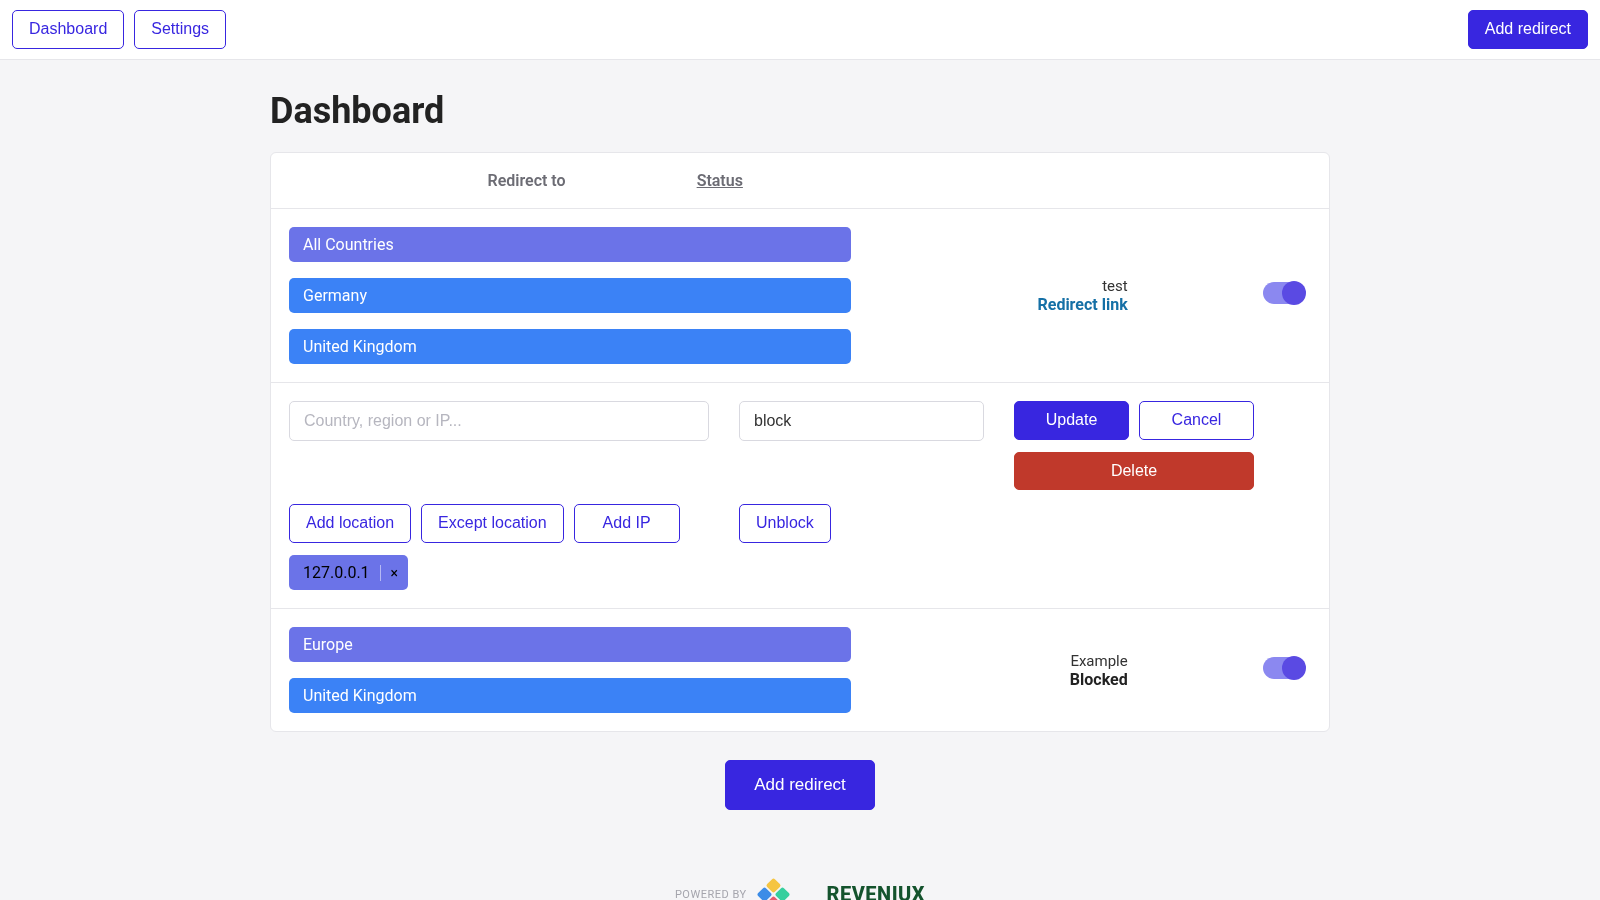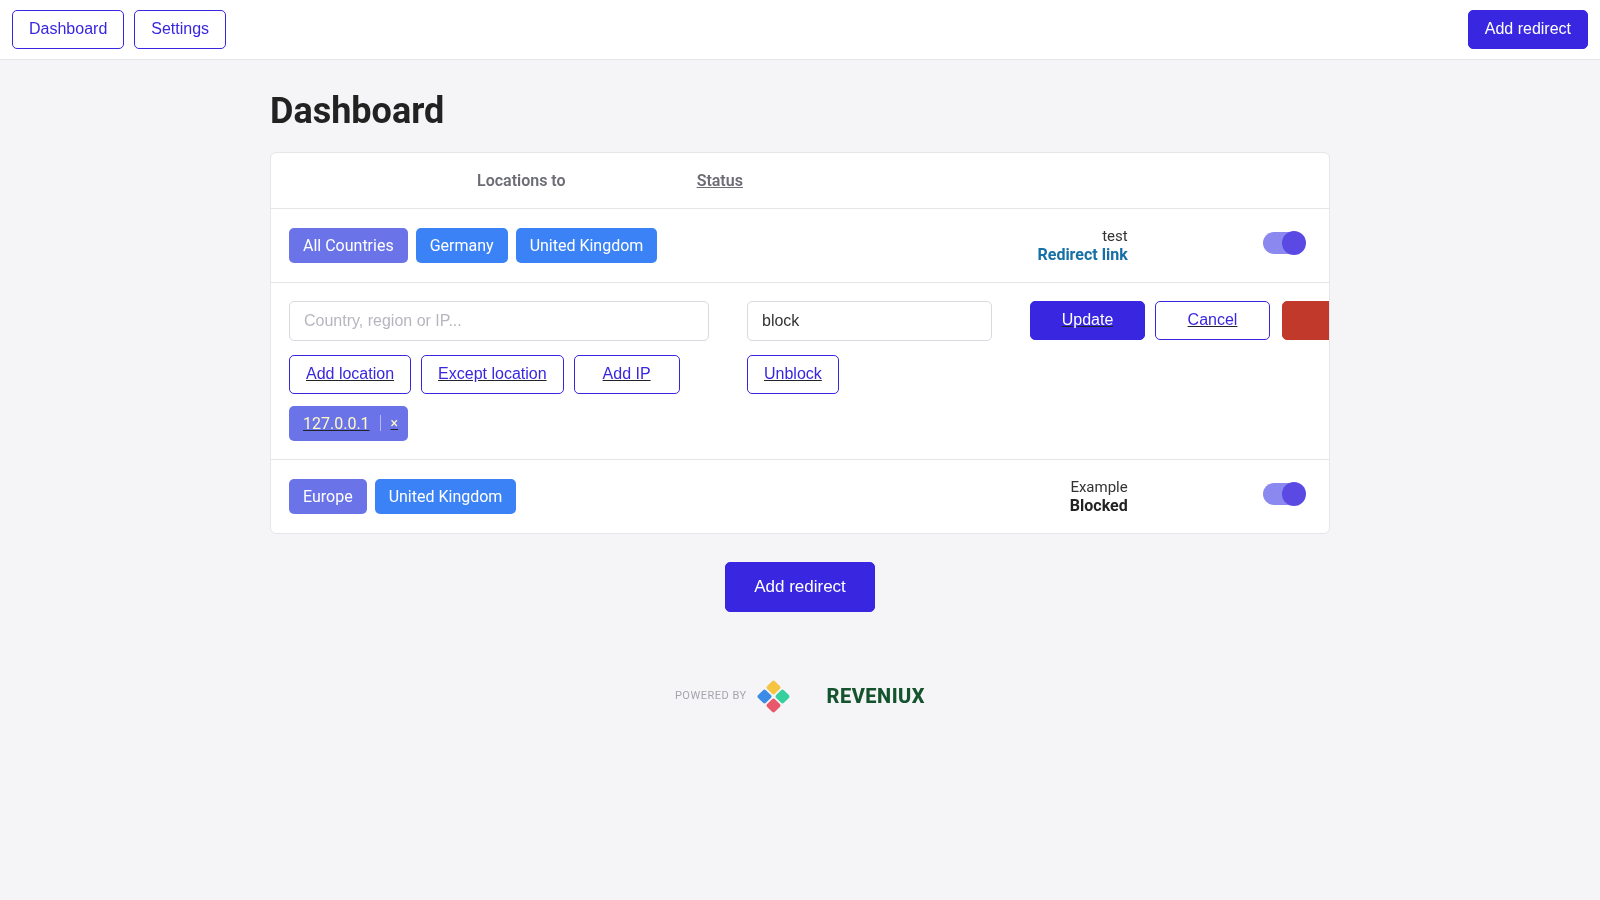--- a/index.html
+++ b/index.html
@@ -77,21 +77,21 @@
       font-size: 16px;
     }
     .table-row {
       border-bottom: 1px solid #e6e6ea;
       align-items: center;
     }
     .table-row:last-child { border-bottom: none; }
     .col-locations { flex: 0 0 55%; }
     .col-redirect { flex: 0 0 30%; text-align: right; padding-right: 30px; }
     .col-status { flex: 0 0 15%; text-align: right; padding-right: 6px; text-decoration: underline; }
-    .tags { display: flex; flex-wrap: wrap; gap: 8px; }
+    .tags { display: flex; flex-wrap: wrap; gap: 16px; flex-direction: column; }
     .tag {
       display: inline-flex;
       align-items: center;
       padding: 8px 14px;
       border-radius: 5px;
       font-size: 16px;
       color: #fff;
     }
     .tag-blue { background: #6b73e8; }
     .tag-red { background: #3b82f6; }
@@ -125,45 +125,44 @@
       border-radius: 50%;
       background: #5a4ae3;
     }
     .expanded {
       padding: 18px;
       border-bottom: 1px solid #e6e6ea;
       background: #fff;
     }
     .expanded-row {
       display: flex;
-      gap: 38px;
+      gap: 30px;
       margin-bottom: 14px;
-      text-decoration: underline;
     }
     .exp-col-left { flex: 0 0 420px; }
     .exp-col-mid { flex: 0 0 245px; }
-    .exp-col-right { flex: 1; display: flex; flex-direction: row; gap: 12px; align-items: flex-start; }
+    .exp-col-right { flex: 1; display: flex; flex-direction: column; gap: 12px; align-items: flex-start; }
     input[type="text"] {
       width: 100%;
       height: 40px;
       padding: 8px 14px;
       font-size: 16px;
       color: #333;
       border: 1px solid #d9d9e0;
       border-radius: 5px;
       outline: none;
     }
     input[type="text"]::placeholder { color: #b6b6bf; }
     .btn-group { display: flex; gap: 10px; flex-wrap: wrap; }
     .chips { display: flex; gap: 10px; flex-wrap: wrap; margin-top: 12px; }
     .chip {
       display: inline-flex;
       align-items: center;
       background: #6b73e8;
-      color: #fef9c3;
+      color: #000000;
       padding: 8px 10px 8px 14px;
       border-radius: 5px;
       font-size: 16px;
       gap: 10px;
     }
     .chip .remove {
       border-left: 1px solid rgba(255,255,255,0.5);
       padding-left: 10px;
       cursor: pointer;
       font-size: 14px;
@@ -224,21 +223,21 @@
     <button class="btn btn-outline">Settings</button>
   </div>
   <button class="btn btn-primary">Add redirect</button>
 </div>
 
 <div class="container">
   <h1 class="page-title">Dashboard</h1>
 
   <div class="card">
     <div class="table-header">
-      <div class="col-redirect">Locations to</div>
+      <div class="col-redirect">Redirect to</div>
       <div class="col-status">Status</div>
     </div>
 
     <div class="table-row">
       <div class="col-locations">
         <div class="tags">
           <span class="tag tag-blue">All Countries</span>
           <span class="tag tag-red">Germany</span>
           <span class="tag tag-red">United Kingdom</span>
         </div>

